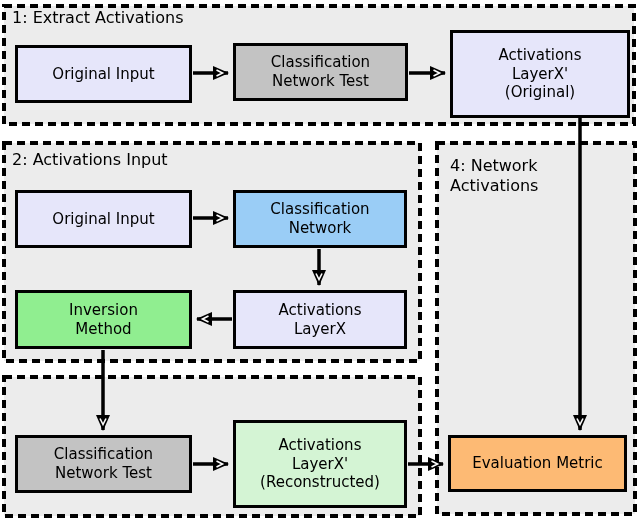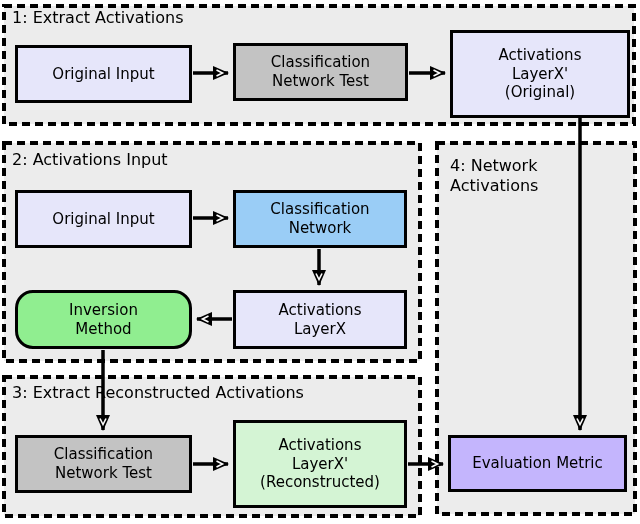--- a/index.html
+++ b/index.html
@@ -28,46 +28,45 @@
 
   <svg class="layer" id="frames">
     <rect x="4" y="6" width="630" height="118" fill="#ececec" stroke="#000" stroke-width="4" stroke-dasharray="8,5"></rect>
     <rect x="4" y="143" width="416" height="218" fill="#ececec" stroke="#000" stroke-width="4" stroke-dasharray="8,5"></rect>
     <rect x="4" y="377" width="416" height="139" fill="#ececec" stroke="#000" stroke-width="4" stroke-dasharray="8,5"></rect>
     <rect x="437" y="143" width="198" height="371" fill="#ececec" stroke="#000" stroke-width="4" stroke-dasharray="8,5"></rect>
   </svg>
 
   <div class="sec-title" style="left:12px;top:8px;">1: Extract Activations</div>
   <div class="sec-title" style="left:12px;top:150px;">2: Activations Input</div>
-  <div class="sec-title" style="left:12px;top:383px;">3: Extract Reconstructed Activations</div>
   <div class="sec-title" style="left:450px;top:156px;">4: Network
 Activations</div>
 
   <div class="node" style="left: 15px; top: 45px; width: 177px; height: 58px; background-color: rgb(230, 230, 250);">Original Input</div>
   <div class="node" style="left: 233px; top: 43px; width: 175px; height: 58px; background-color: rgb(195, 195, 195);">Classification
 Network Test</div>
   <div class="node" style="left: 450px; top: 30px; width: 180px; height: 88px; background-color: rgb(230, 230, 250);">Activations
 LayerX'
 (Original)</div>
 
   <div class="node" style="left: 15px; top: 190px; width: 177px; height: 58px; background-color: rgb(230, 230, 250);">Original Input</div>
   <div class="node" style="left: 233px; top: 190px; width: 174px; height: 58px; background-color: rgb(154, 205, 246);">Classification
 Network</div>
-  <div class="node" style="left: 15px; top: 290px; width: 177px; height: 59px; background-color: rgb(144, 238, 144); border-radius: 18px;">Inversion
+  <div class="node" style="left: 15px; top: 290px; width: 177px; height: 59px; background-color: rgb(144, 238, 144);">Inversion
 Method</div>
   <div class="node" style="left: 233px; top: 290px; width: 174px; height: 59px; background-color: rgb(230, 230, 250);">Activations
 LayerX</div>
 
   <div class="node" style="left: 15px; top: 435px; width: 177px; height: 58px; background-color: rgb(195, 195, 195);">Classification
 Network Test</div>
   <div class="node" style="left: 233px; top: 420px; width: 174px; height: 88px; background-color: rgb(212, 244, 212);">Activations
 LayerX'
 (Reconstructed)</div>
 
-  <div class="node" style="left: 448px; top: 435px; width: 179px; height: 57px; background-color: #c4b5fd;">Evaluation Metric</div>
+  <div class="node" style="left: 448px; top: 435px; width: 179px; height: 57px; background-color: #fdba74;">Evaluation Metric</div>
 
   <svg class="layer" id="connectors" style="z-index:3;">
     <defs>
       <marker id="arrow" markerUnits="userSpaceOnUse" markerWidth="16" markerHeight="14" viewBox="0 0 16 14" refX="15" refY="7" orient="auto">
         <path d="M0,0 L16,7 L0,14 Z" fill="#000"></path>
         <path d="M3.5,4 L9.5,7 L3.5,10" fill="none" stroke="#fff" stroke-width="1.6"></path>
       </marker>
     </defs>
     <line x1="193" y1="73" x2="228" y2="73" stroke="#000" stroke-width="3.5" marker-end="url(#arrow)"></line>
     <line x1="409" y1="73" x2="445" y2="73" stroke="#000" stroke-width="3.5" marker-end="url(#arrow)"></line>

